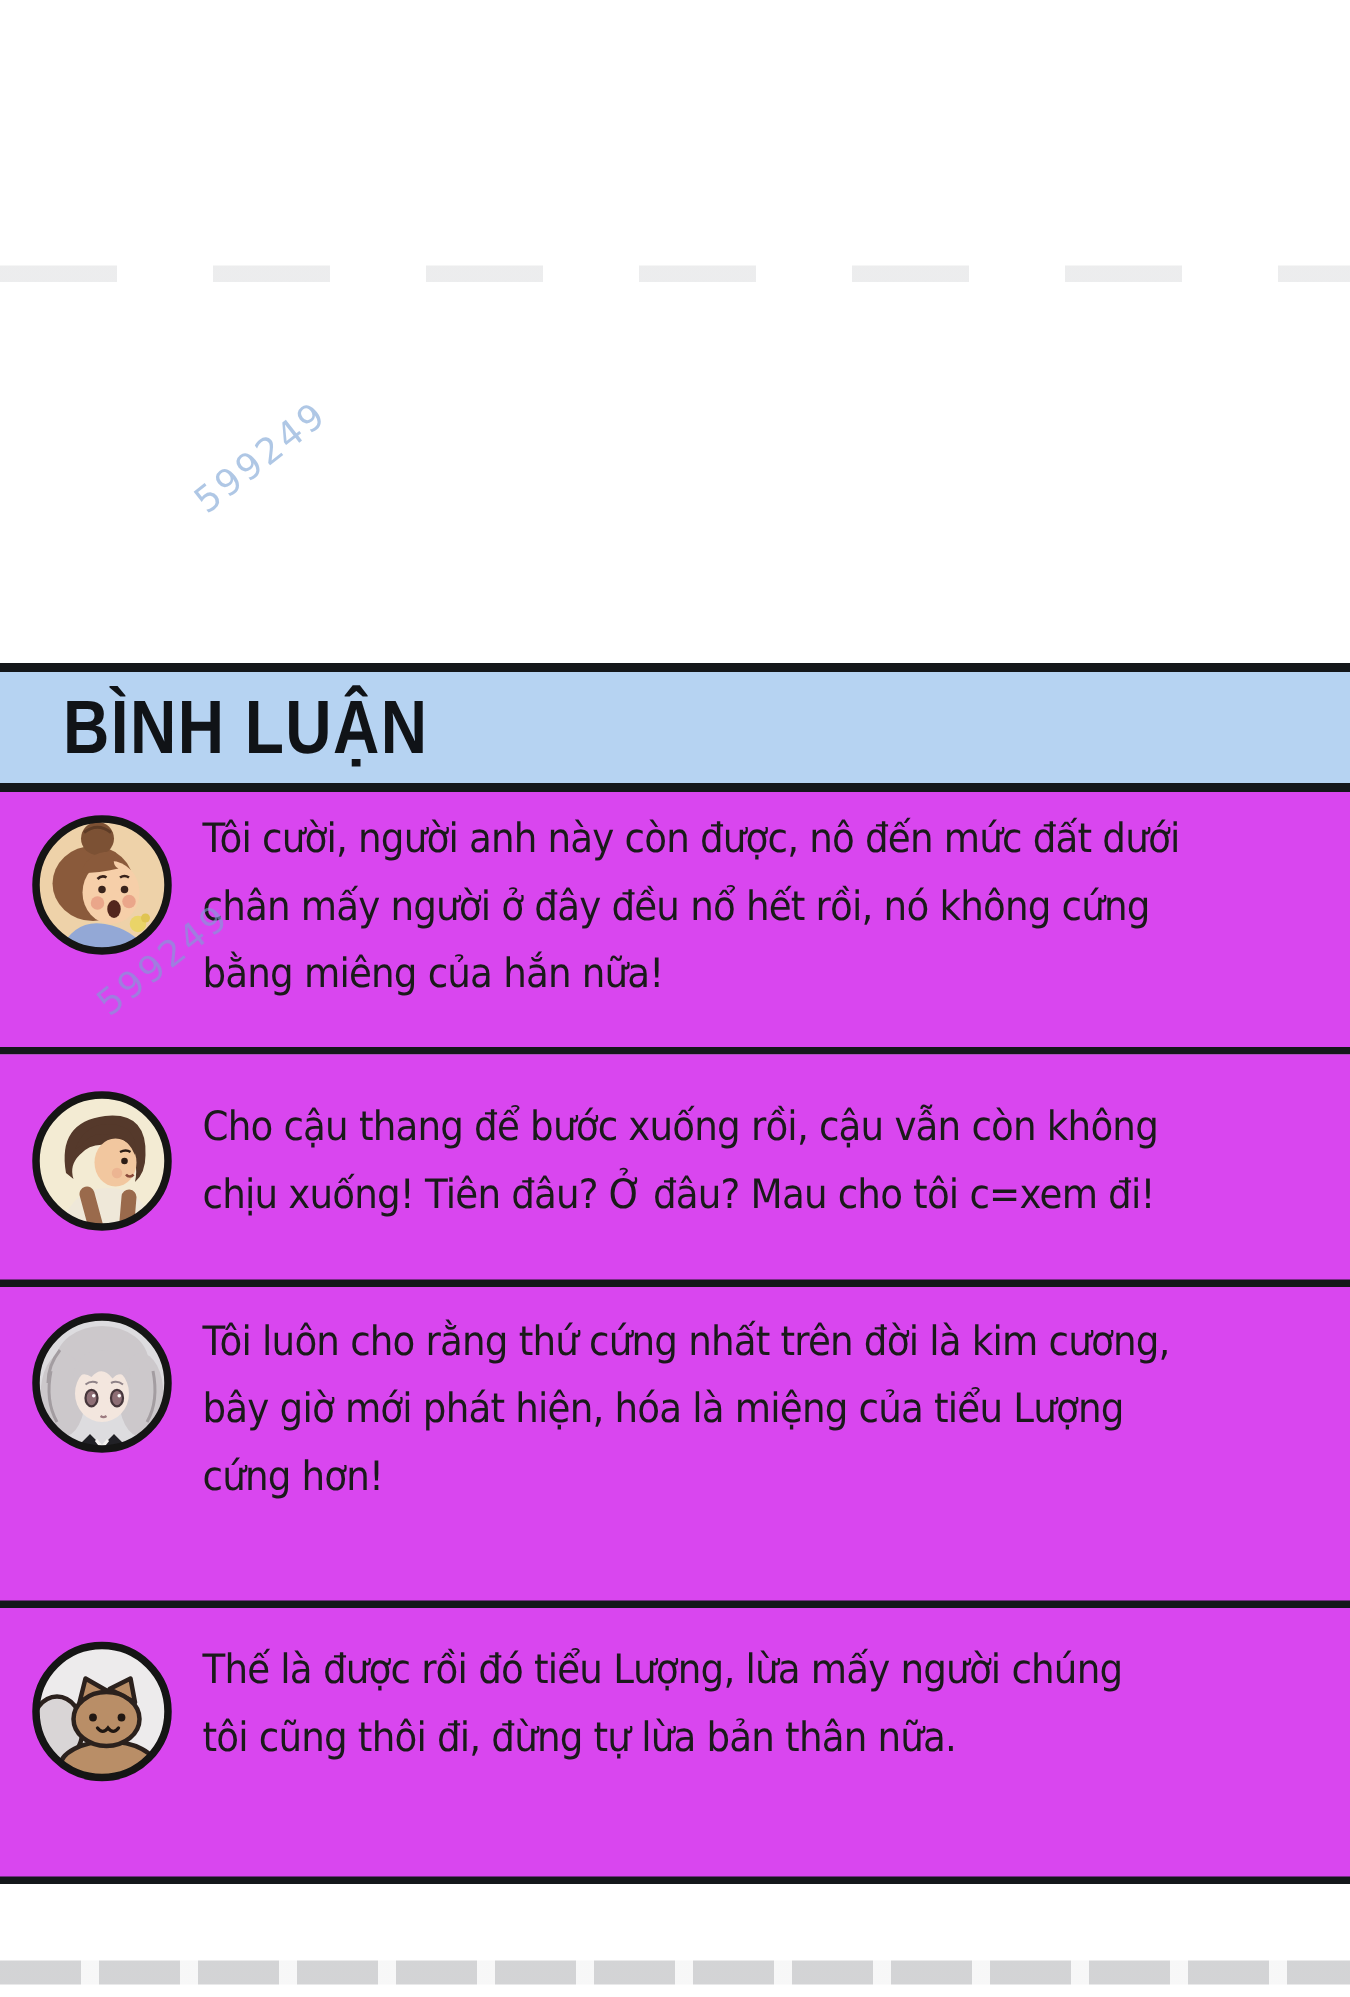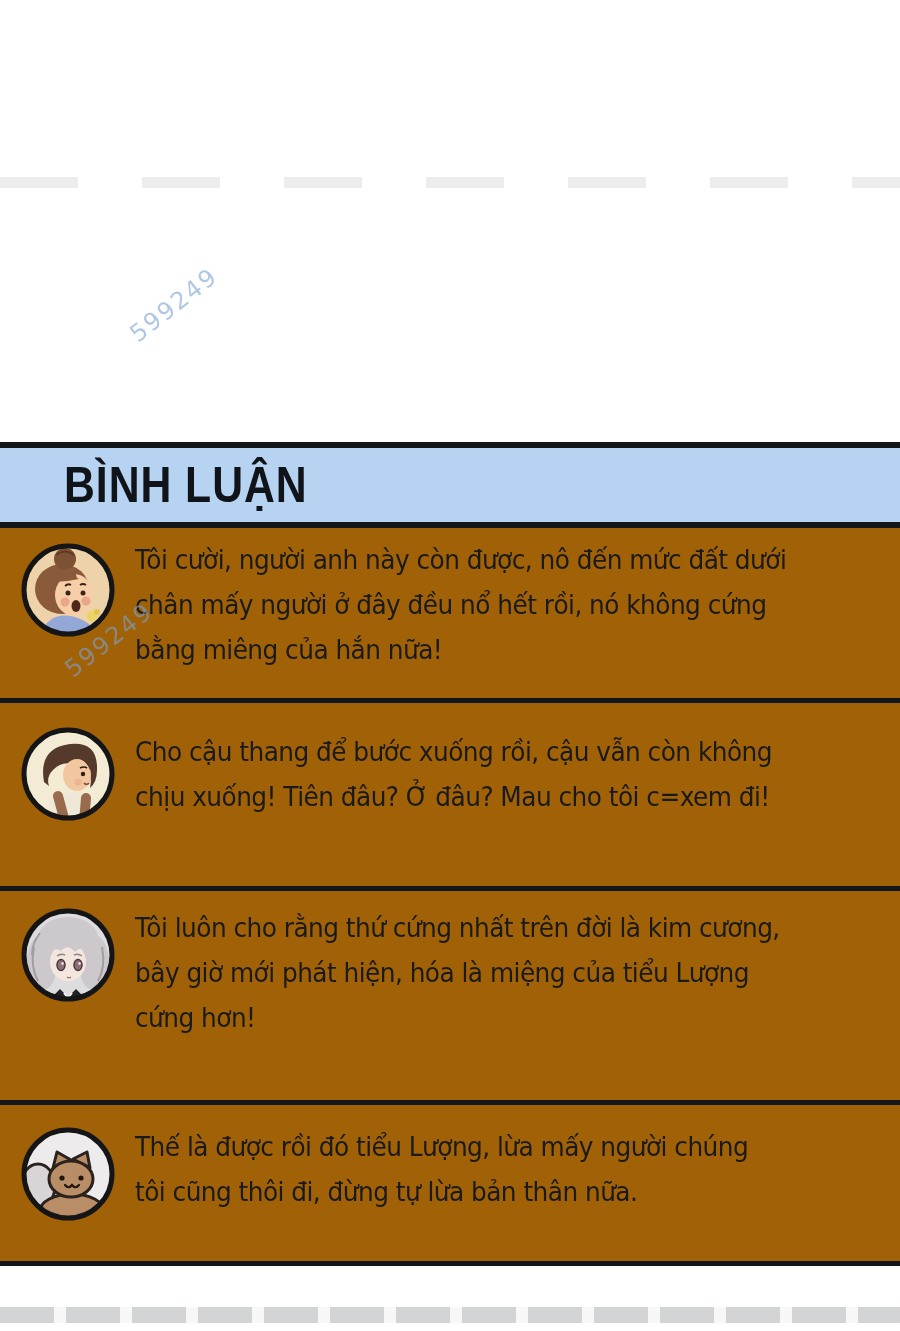--- a/index.html
+++ b/index.html
@@ -17,28 +17,28 @@
   .watermark{position:absolute;font-size:24px;letter-spacing:2px;
     color:rgba(122,162,212,0.60);transform:rotate(-38deg);white-space:nowrap;
     font-family:"DejaVu Sans",sans-serif;}
   .wm1{left:122px;top:291px;}
   .wm2{left:57px;top:626px;z-index:5;}
 
   
   .panel{position:absolute;left:0;top:442px;width:900px;}
   .panel-header{height:86px;background:#b6d3f2;box-sizing:border-box;
     border-top:6px solid #14171a;border-bottom:6px solid #14171a;
-    display:flex;align-items:center;padding-left:64px;}
+    display:flex;align-items:center;padding-left:42px;}
   .panel-title{margin:0;font-family:"Liberation Sans",sans-serif;font-weight:bold;
     font-size:45px;letter-spacing:1px;color:#101317;
     transform:scale(0.95,1.12);transform-origin:left center;}
 
-  .comment{position:relative;background:#a16207;box-sizing:border-box;
+  .comment{position:relative;background:#d946ef;box-sizing:border-box;
     border-bottom:5px solid #14171a;}
-  .c1{height:175px}.c2{height:188px}.c3{height:214px}.c4{height:161px}
+  .c1{height:175px}.c2{height:155px}.c3{height:214px}.c4{height:184px}
 
   .avatar{position:absolute;left:20px;width:96px;height:96px;}
   .avatar svg{display:block;width:96px;height:96px;}
   .c1 .avatar{top:14px}.c2 .avatar{top:23px}.c3 .avatar{top:16px}.c4 .avatar{top:21px}
 
   .bubble-text{position:absolute;left:135px;font-size:27px;line-height:45px;
     letter-spacing:-0.6px;color:#1a1a1a;white-space:nowrap;
     transform:scaleX(0.92);transform-origin:left top;}
   .c1 .bubble-text{top:9px}.c2 .bubble-text{top:26px}.c3 .bubble-text{top:14px}.c4 .bubble-text{top:19px}
 </style>

